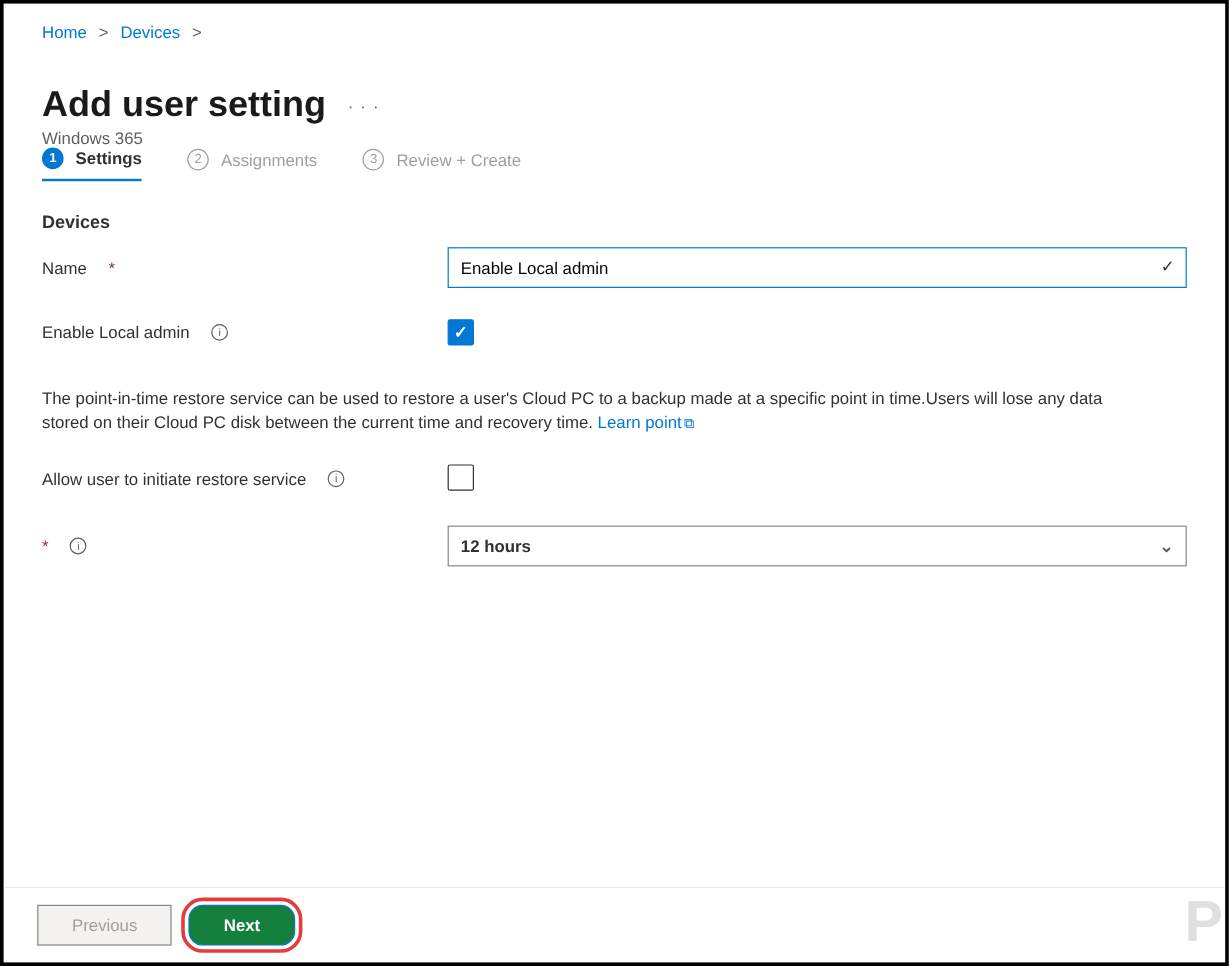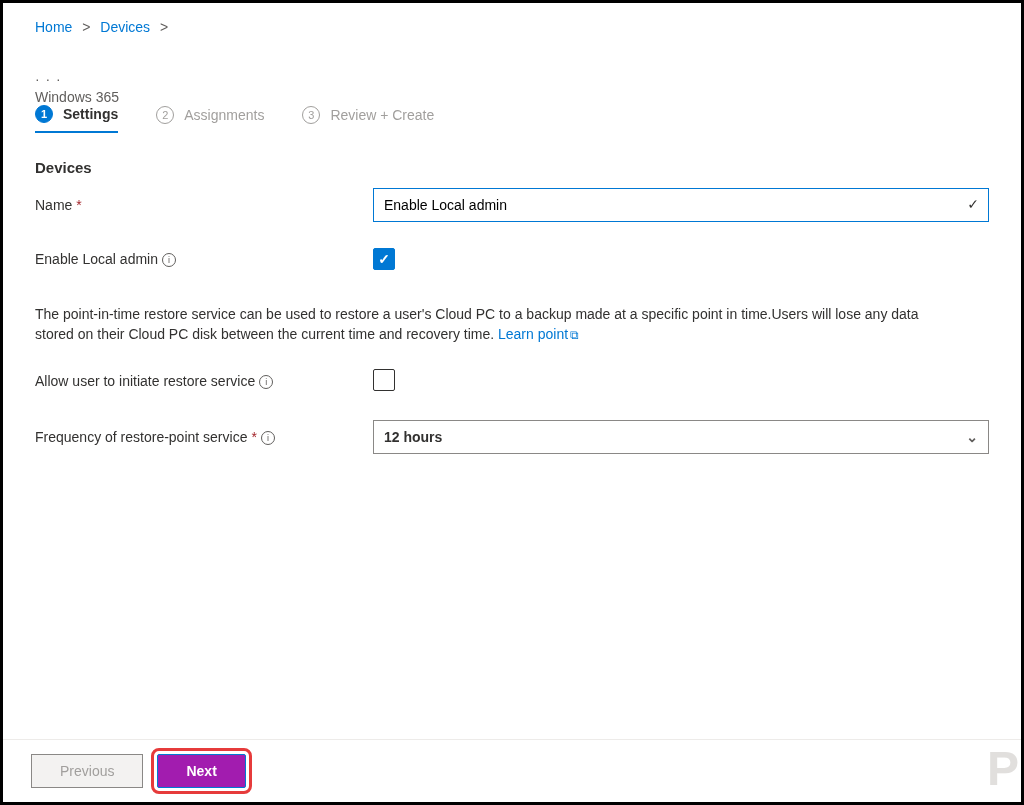--- a/index.html
+++ b/index.html
@@ -24,21 +24,21 @@
   .tabs { display: flex; gap: 38px; border-bottom: none; margin-bottom: 26px; }
   .tab { display: flex; align-items: center; gap: 10px; padding-bottom: 8px; color: #a19f9d; cursor: pointer; }
   .tab .circle {
     width: 18px; height: 18px; border: 1px solid #a19f9d; border-radius: 50%;
     display: flex; align-items: center; justify-content: center; font-size: 11px;
   }
   .tab.active { color: #323130; border-bottom: 2px solid #0078d4; font-weight: 600; }
   .tab.active .circle { background: #0078d4; border-color: #0078d4; color: #fff; }
   .section-title { font-weight: 600; font-size: 15px; margin-bottom: 12px; }
   .row { display: flex; align-items: center; margin-bottom: 26px; }
-  .label-col { width: 338px; display: flex; align-items: flex-end; gap: 4px; font-size: 14px; }
+  .label-col { width: 338px; display: flex; align-items: center; gap: 18px; font-size: 14px; }
   .req { color: #a4262c; }
   .info-icon {
     width: 14px; height: 14px; border: 1px solid #605e5c; border-radius: 50%;
     display: inline-flex; align-items: center; justify-content: center;
     font-size: 9px; color: #605e5c; cursor: pointer;
   }
   .input-wrap { flex: 1; position: relative; }
   .text-input {
     width: 100%; height: 34px; padding: 4px 34px 4px 10px;
     border: 1px solid #0078d4; font-size: 14px; font-family: inherit; outline: none;
@@ -65,39 +65,40 @@
   .footer {
     position: absolute; left: 0; right: 0; bottom: 0;
     border-top: 1px solid #edebe9; padding: 14px 28px;
     display: flex; gap: 14px; align-items: center;
   }
   .btn {
     height: 34px; padding: 0 28px; font-size: 14px; font-family: inherit;
     border: 1px solid #8a8886; background: #f3f2f1; color: #a19f9d; cursor: pointer;
   }
   .btn.primary {
-    background: #a21caf; border-color: #0078d4; color: #fff; font-weight: 600;
-    outline: 3px solid #e63b3b; outline-offset: 3px; border-radius: 2px; text-align: right;
+    background: #15803d; border-color: #0078d4; color: #fff; font-weight: 600;
+    outline: 3px solid #e63b3b; outline-offset: 3px; border-radius: 12px; text-align: right;
   }
   .watermark {
     position: absolute; right: 2px; bottom: 6px;
     font-size: 48px; font-weight: 700; color: #e1dfdd; font-family: Arial, sans-serif;
   }
 </style>
 </head>
 <body>
 
 <div class="breadcrumb">
   <a href="#">Home</a>
   <span class="chev">&gt;</span>
   <a href="#">Devices</a>
   <span class="chev">&gt;</span>
 </div>
 
 <div class="title-row">
+  <h1>Add user setting</h1>
   <span class="more-dots">· · ·</span>
 </div>
 <div class="subtitle">Windows 365</div>
 
 <div class="tabs">
   <div class="tab active">
     <span class="circle">1</span>
     <span>Settings</span>
   </div>
   <div class="tab">
@@ -144,21 +145,20 @@
       <span>Allow user to initiate restore service</span>
       <span class="info-icon">i</span>
     </div>
     <div>
       <span class="checkbox"></span>
     </div>
   </div>
 
   <div class="row">
     <div class="label-col">
-      <span>Frequency of restore-point service</span>
       <span class="req">*</span>
       <span class="info-icon">i</span>
     </div>
     <div class="input-wrap">
       <div class="select-wrap">
         <span>12 hours</span>
         <span class="chev-down">⌄</span>
       </div>
     </div>
   </div>

